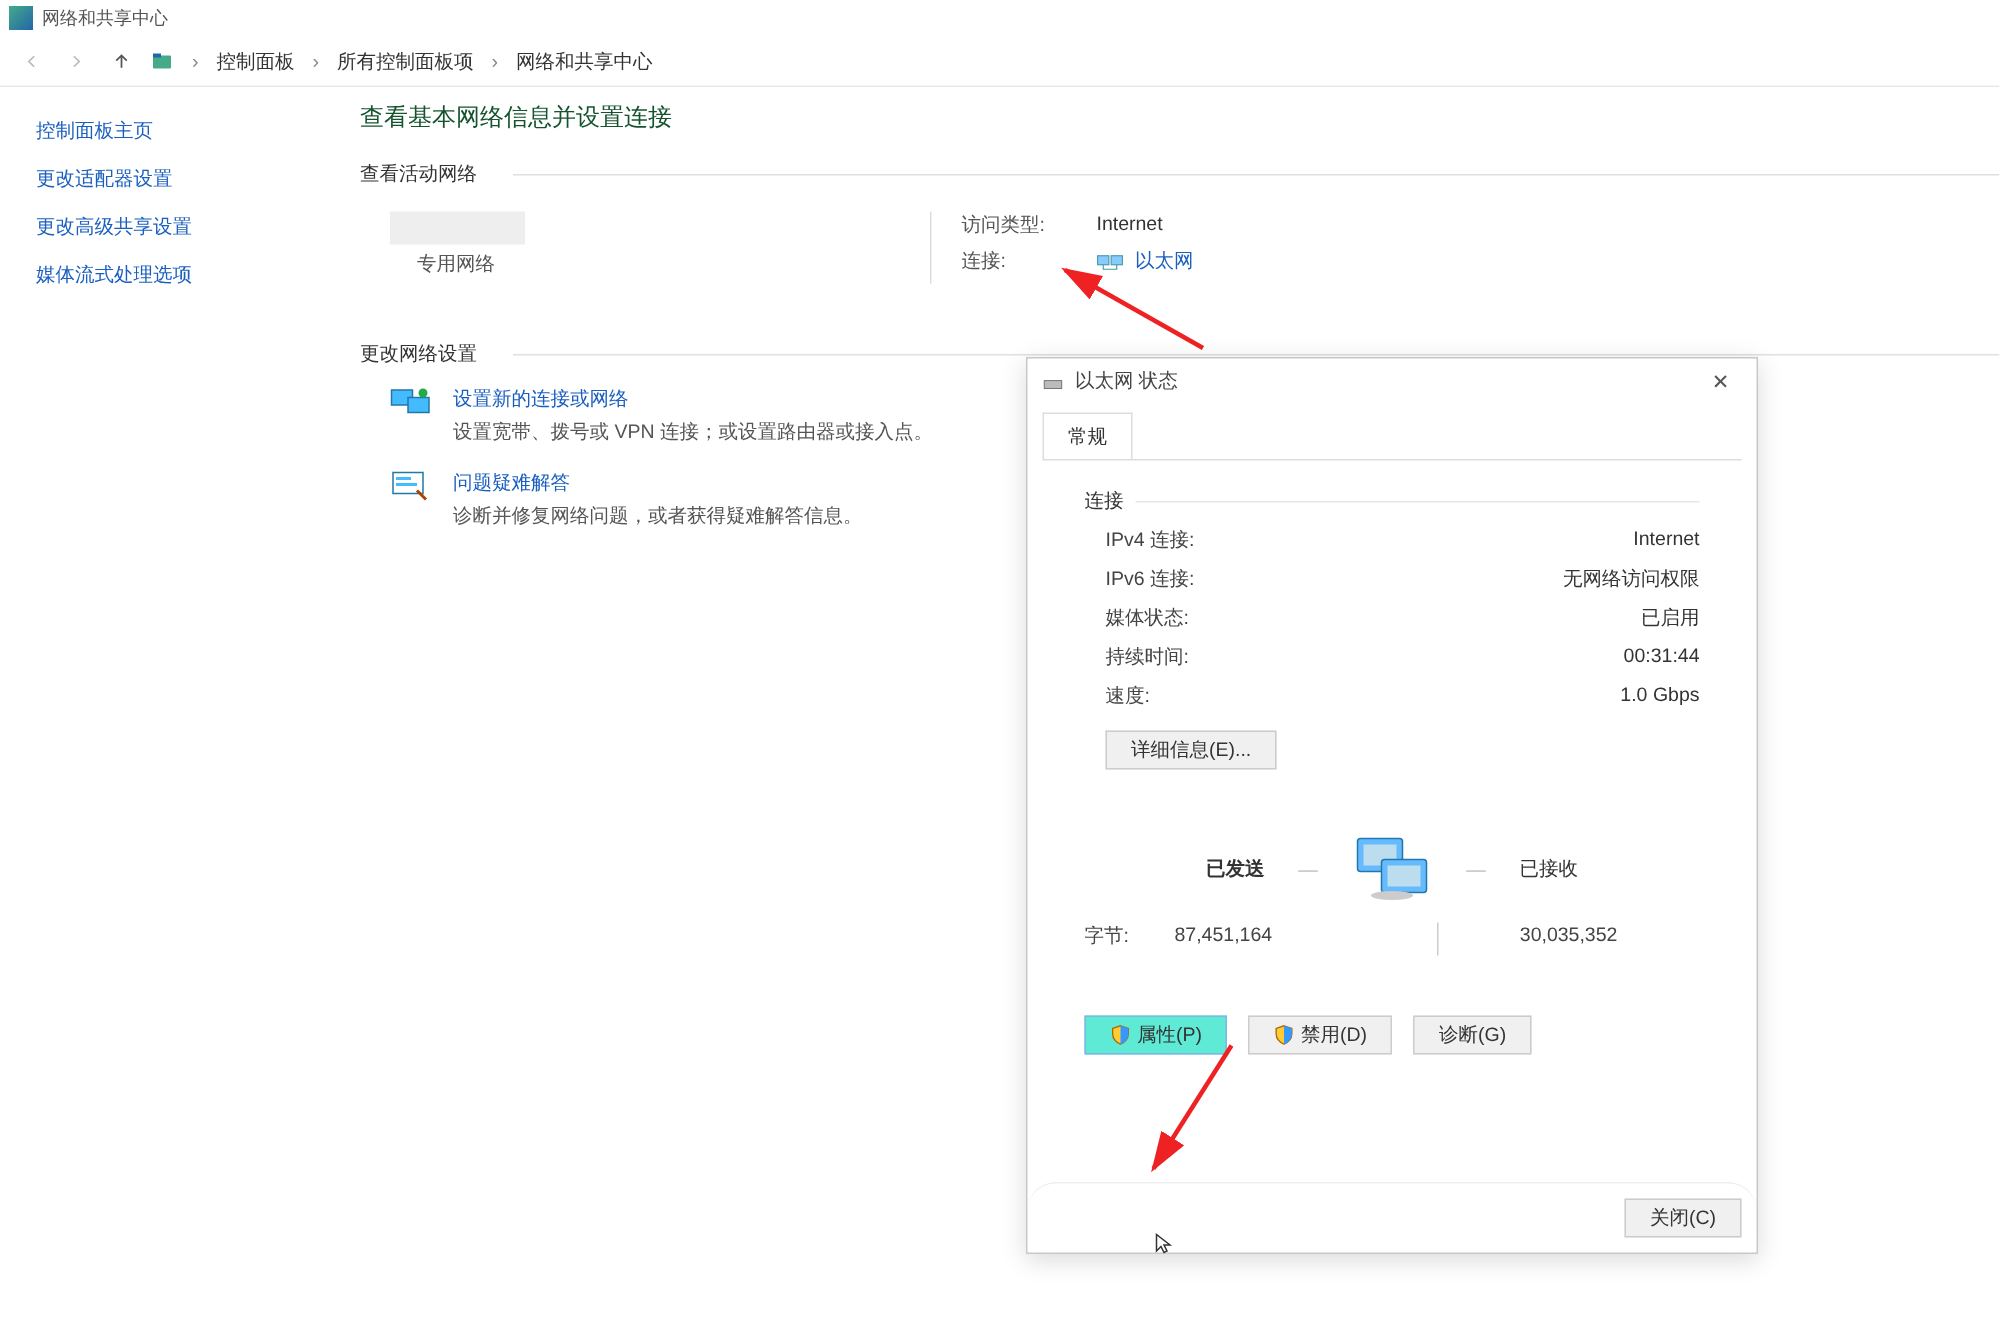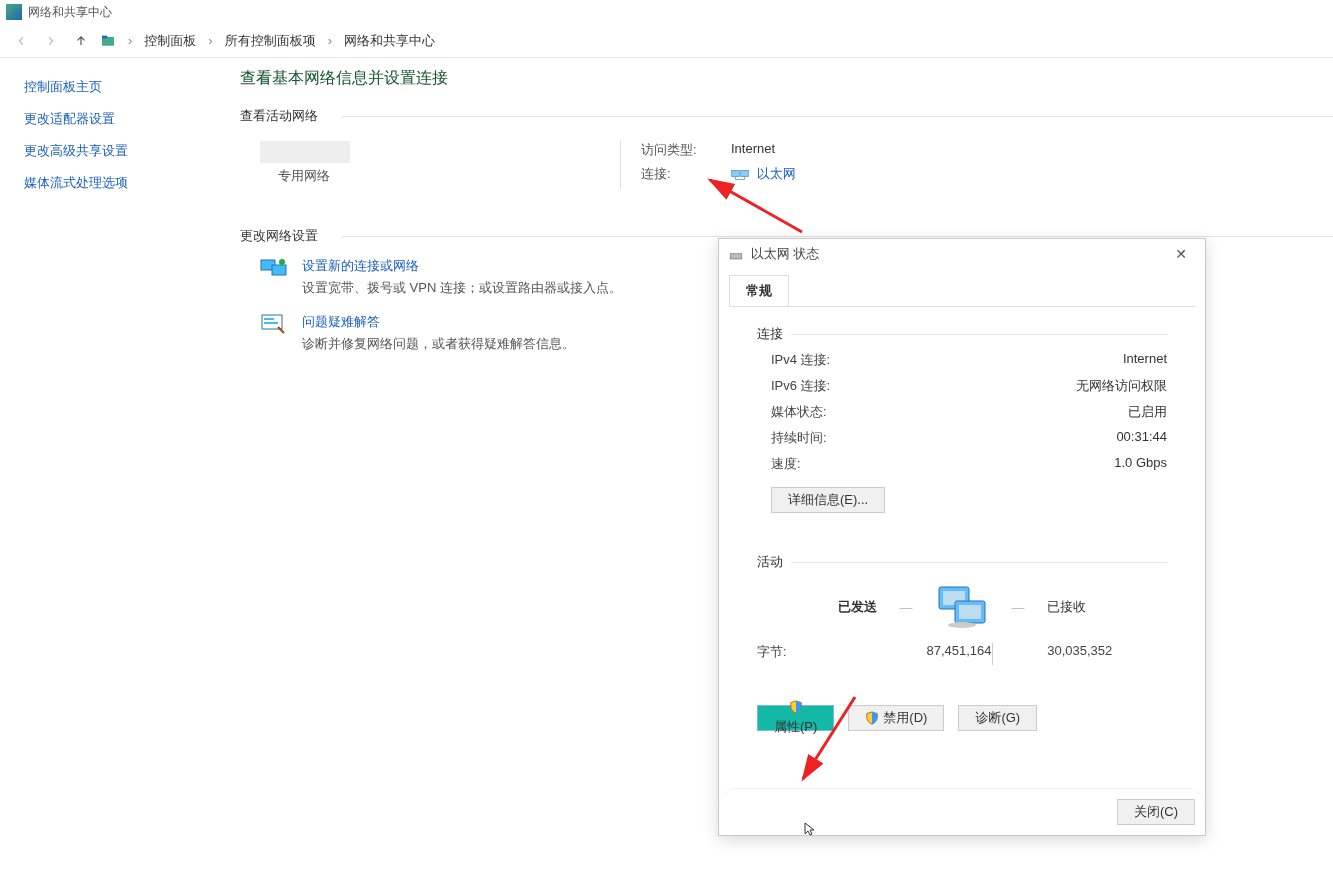--- a/index.html
+++ b/index.html
@@ -111,41 +111,41 @@
 
   
   .red-arrow {
     position:absolute;pointer-events:none;
   }
   .red-arrow svg { display:block; }
 
   
   .dialog {
     position:absolute;
-    left:718px; top:238px;
+    left:684px; top:238px;
     width:488px; height:598px;
     background:#fff;
     border:1px solid #c8c8c8;
     box-shadow:0 4px 16px rgba(0,0,0,.15);
     display:flex;flex-direction:column;
     font-size:13px;
   }
   .dlg-title {
     height:30px;display:flex;align-items:center;justify-content:space-between;
     padding:0 10px;color:#444;
   }
   .dlg-close { width:28px;text-align:center;color:#555;font-size:14px;}
   .dlg-tabs {
     padding:6px 10px 0 10px;
   }
   .dlg-tab {
     display:inline-block;
     padding:6px 16px;
     border:1px solid #ddd;border-bottom:none;
-    background:#fff;font-size:13px;color:#333;font-weight:bold;
+    background:#fff;font-size:13px;color:#333;
   }
   .dlg-body {
     flex:1;
     padding:12px 28px 0 28px;
     border-top:1px solid #ddd;
     margin:0 10px;
     position:relative;
   }
   .groupbox-label {
     color:#333;margin:6px 0 4px 0;display:flex;align-items:center;gap:8px;
@@ -153,21 +153,21 @@
   .groupbox-label .line{flex:1;height:1px;background:#e6e6e6;}
   .dlg-kv { display:flex;justify-content:space-between;padding:4px 0 4px 14px;color:#444;}
   .dlg-kv .lbl{} .dlg-kv .val{color:#333;}
   .btn {
     display:inline-flex;align-items:center;justify-content:center;
     height:26px;padding:0 16px;
     background:#f0f0f0;border:1px solid #ccc;
     font-size:13px;color:#333;
     gap:4px;
   }
-  .btn.primary { background:#14b8a6;border-color:#7fb5e8;flex-direction:column;}
+  .btn.primary { background:#5eead4;border-color:#7fb5e8;}
   .btn-row { display:flex;gap:14px;margin-top:8px;}
   .shield-icon { width:14px;height:14px;display:inline-block;}
   .activity-row {
     display:flex;align-items:center;justify-content:space-between;
     padding:10px 0 6px 0;
   }
   .comp-icon { width:54px;height:44px;}
   .bytes-row { display:flex;justify-content:space-between;padding:8px 0 0 0;color:#444;}
   .vdiv{width:1px;height:22px;background:#ccc;}
   .dlg-footer {
@@ -343,44 +343,40 @@
     <div class="dlg-kv">
         <span class="lbl">速度:</span>
         <span class="val">1.0 Gbps</span>
       </div>
     <div style="padding:10px 0 0 14px;">
       <span class="btn">详细信息(E)...</span>
     </div>
 
     <div style="height:34px;"></div>
 
-    <div class="groupbox-label">
-      <span>活动</span>
-        <span class="line"></span>
-    </div>
 
     <div class="activity-row">
       <span style="width:120px;text-align:right;font-weight:bold;">已发送</span>
       <span style="width:30px;text-align:center;color:#bbb;">—</span>
       <span class="comp-icon">
         <svg viewBox="0 0 54 44">
           <rect x="4" y="2" width="30" height="22" rx="2" fill="#6bf" stroke="#27a"></rect>
           <rect x="8" y="6" width="22" height="14" fill="#bde"></rect>
           <rect x="20" y="16" width="30" height="22" rx="2" fill="#6bf" stroke="#27a"></rect>
           <rect x="24" y="20" width="22" height="14" fill="#bde"></rect>
           <ellipse cx="27" cy="40" rx="14" ry="3" fill="#ccc"></ellipse>
         </svg>
       </span>
       <span style="width:30px;text-align:center;color:#bbb;">—</span>
       <span style="width:120px;text-align:left;">已接收</span>
     </div>
 
     <div class="bytes-row">
       <span style="width:60px;">字节:</span>
-      <span style="flex:1;text-align:right;">87,451,164</span>
+      <span style="flex:1;text-align:left;">87,451,164</span>
       <span class="vdiv"></span>
       <span style="flex:1;text-align:center;">30,035,352</span>
     </div>
 
     <div class="red-arrow" style="left:56px;top:382px;">
       <svg width="80" height="100">
         <defs>
             <marker id="ah2" markerWidth="10" markerHeight="10" refX="8" refY="3" orient="auto">
               <path d="M0,0 L9,3 L0,6 Z" fill="#e22"></path>
             </marker>

